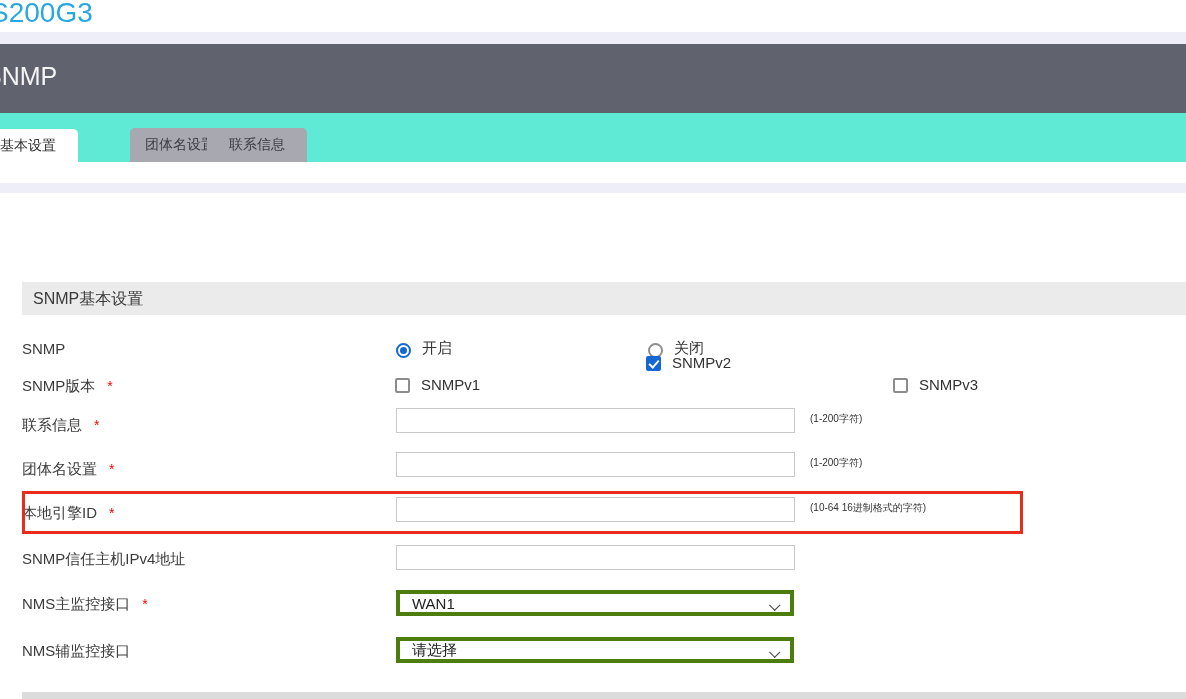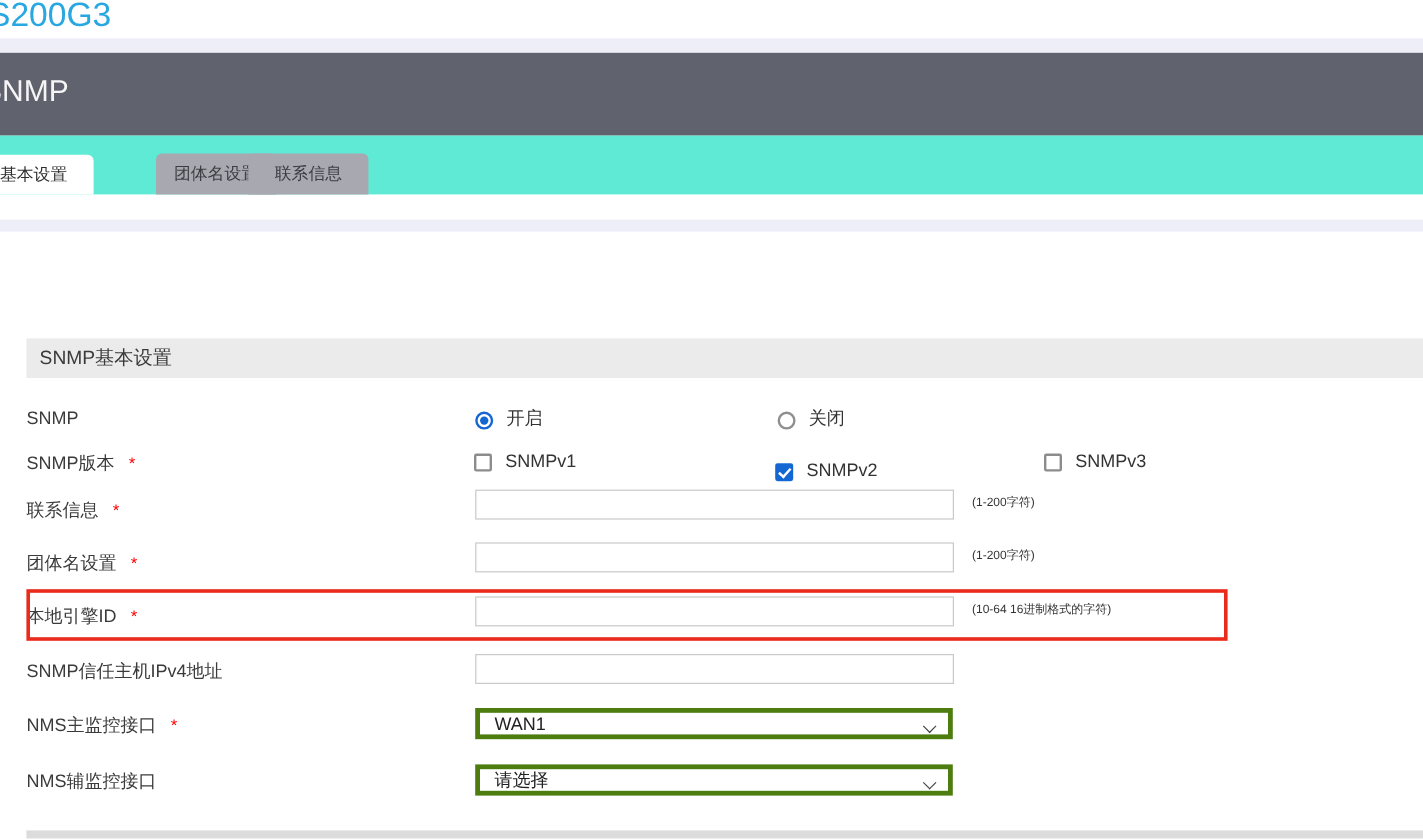--- a/index.html
+++ b/index.html
@@ -107,25 +107,25 @@
     <span>关闭</span>
   </div>
 
   <div class="flabel" style="top:377px">
     <span>SNMP版本</span><span class="req">*</span>
   </div>
   <div class="opt-item" style="left:395px; top:376px">
     <span class="cbox"></span>
     <span>SNMPv1</span>
   </div>
-  <div class="opt-item" style="left:646px; top:384px">
+  <div class="opt-item" style="left:646px; top:354px">
     <span class="cbox on"></span>
     <span>SNMPv2</span>
   </div>
-  <div class="opt-item" style="left:870px; top:376px">
+  <div class="opt-item" style="left:893px; top:376px">
     <span class="cbox"></span>
     <span>SNMPv3</span>
   </div>
 
   <div class="flabel" style="top:416px">
     <span>联系信息</span><span class="req">*</span>
   </div>
   <input type="text" class="tinput" style="top: 408px;" value="">
   <div class="hint" style="top:412px">(1-200字符)</div>
 

